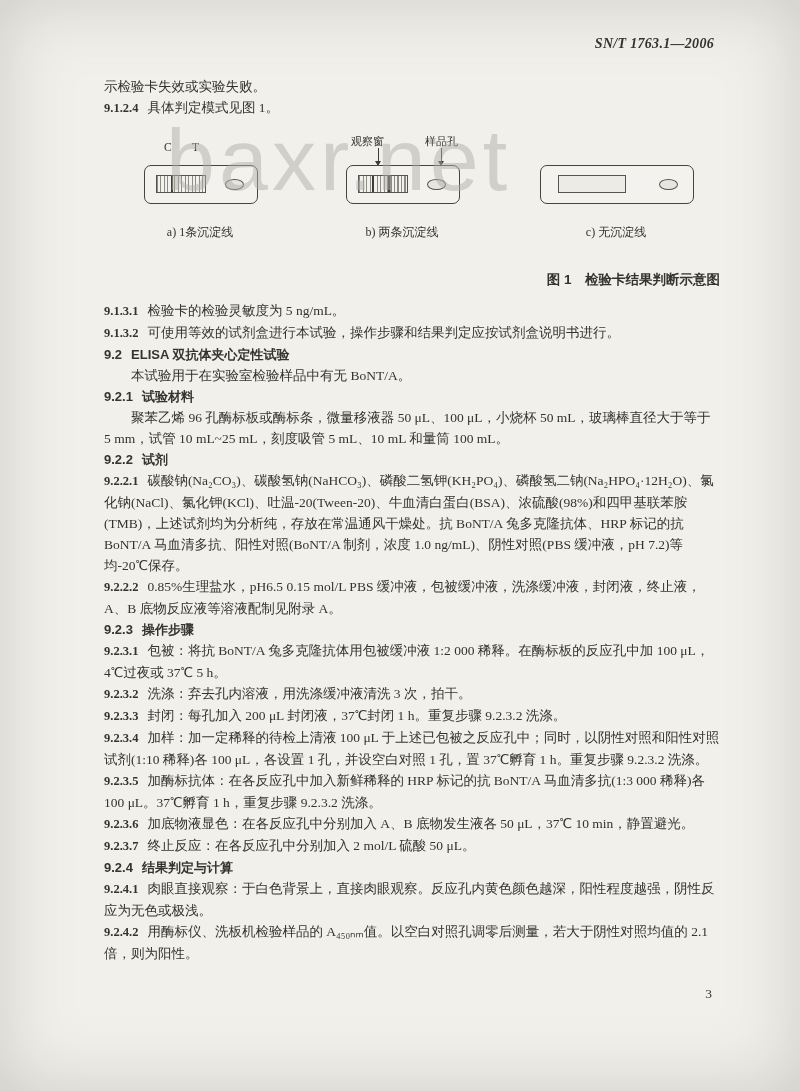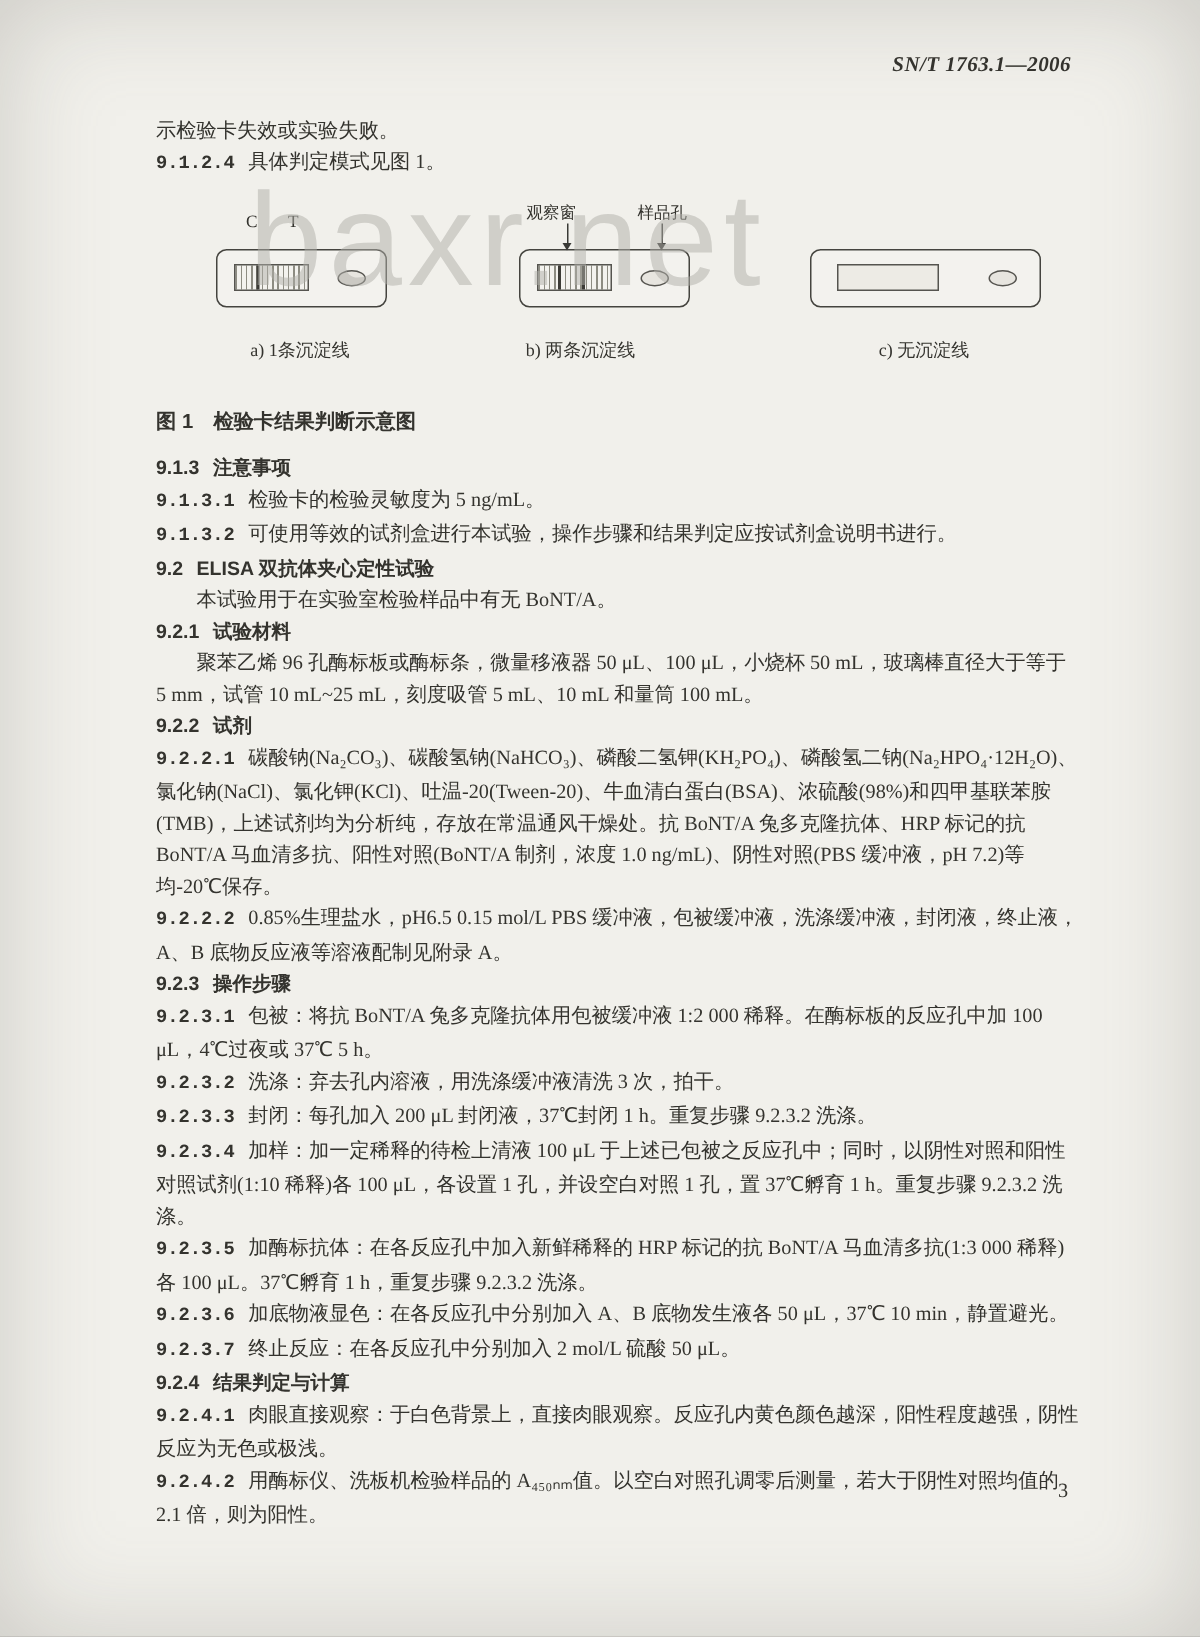--- a/index.html
+++ b/index.html
@@ -3,21 +3,21 @@
 <meta charset="utf-8">
 <style>
   html,body{margin:0;padding:0;}
   body{background:#8e8d8a;font-family:"Liberation Serif",serif;}
   .page{position:relative;width:800px;height:1091px;margin:0 auto;background:#f1f0eb;color:#34332e;overflow:hidden;box-shadow:inset 0 0 70px rgba(110,108,100,.28);}
   .doc-number{position:absolute;top:36px;right:86px;font-size:14px;font-weight:bold;font-style:italic;letter-spacing:.3px;}
   .page-number{position:absolute;top:986px;right:88px;font-size:13.5px;}
   .watermark{position:absolute;left:166px;top:116px;font-family:"Liberation Sans",sans-serif;font-weight:normal;font-size:88px;line-height:1;letter-spacing:4px;color:#b0afa9;opacity:.5;z-index:6;pointer-events:none;}
   .content{position:absolute;left:104px;top:76px;width:616px;font-size:13.5px;line-height:21px;z-index:2;}
   .content p{margin:0;}
-  p.clause .num{font-family:Liberation Mono, monospace;font-weight:bold;font-size:12.5px;margin-right:9px;}
+  p.clause .num{font-family:Liberation Serif, serif;font-weight:bold;font-size:12.5px;margin-right:9px;}
   p.heading{font-family:"Liberation Sans",sans-serif;font-weight:bold;font-size:13px;}
   p.heading .num{margin-right:9px;}
   p.body-indent{text-indent:2em;}
   
   .figure{position:relative;height:108px;margin:16px 0 0;}
   .card{position:absolute;top:30px;height:37px;border:1.5px solid #45443f;border-radius:7px;background:#f3f2ee;}
   .card-a{left:40px;width:112px;}
   .card-b{left:242px;width:112px;}
   .card-c{left:436px;width:152px;}
   .window{position:absolute;left:11px;top:9px;width:48px;height:16px;border:1px solid #55544f;}
@@ -26,23 +26,23 @@
   .plain{background:#edebe5;}
   .precip-line{position:absolute;top:0;bottom:0;width:2px;background:#3c3b36;}
   .hole{position:absolute;right:13px;top:13px;width:17px;height:9px;border:1px solid #55544f;border-radius:50%;background:#e7e5df;}
   .card-c .hole{right:15px;}
   .ct-label{position:absolute;top:7px;font-size:11.5px;line-height:1;z-index:3;}
   .ann-label{position:absolute;top:0;font-size:11px;line-height:1.1;z-index:3;}
   .arrow{position:absolute;width:1px;background:#3a3a36;z-index:3;}
   .arrow::after{content:"";position:absolute;bottom:-4px;left:-3px;border:3.5px solid transparent;border-top:5px solid #3a3a36;border-bottom:none;}
   .subcap{position:absolute;top:87px;font-size:12px;text-align:center;}
   .subcap-a{left:30px;width:132px;}
-  .subcap-b{left:217px;width:132px;}
+  .subcap-b{left:232px;width:132px;}
   .subcap-c{left:436px;width:152px;}
-  .figcaption{text-align:left;font-family:"Liberation Sans",sans-serif;font-weight:bold;font-size:13.5px;margin:26px 0 10px !important;}
+  .figcaption{text-align:right;font-family:"Liberation Sans",sans-serif;font-weight:bold;font-size:13.5px;margin:26px 0 10px !important;}
 </style>
 </head>
 <body>
 
 <div class="page">
 
   <div class="watermark">baxr.net</div>
 
   <div class="doc-number">SN/T 1763.1—2006</div>
 
@@ -80,21 +80,20 @@
       <div class="card card-c">
         <div class="window plain"></div>
         <div class="hole"></div>
       </div>
       <div class="subcap subcap-c">c) 无沉淀线</div>
 
     </div>
 
     <p class="figcaption">图 1　检验卡结果判断示意图</p>
 
-    <p class="heading"><span class="num">9.1.3</span><span>注意事项</span></p>
     <p class="clause"><span class="num">9.1.3.1</span><span>检验卡的检验灵敏度为 5 ng/mL。</span></p>
     <p class="clause"><span class="num">9.1.3.2</span><span>可使用等效的试剂盒进行本试验，操作步骤和结果判定应按试剂盒说明书进行。</span></p>
     <p class="heading"><span class="num">9.2</span><span>ELISA 双抗体夹心定性试验</span></p>
     <p class="body-indent"><span>本试验用于在实验室检验样品中有无 BoNT/A。</span></p>
     <p class="heading"><span class="num">9.2.1</span><span>试验材料</span></p>
     <p class="body-indent"><span>聚苯乙烯 96 孔酶标板或酶标条，微量移液器 50 μL、100 μL，小烧杯 50 mL，玻璃棒直径大于等于 5 mm，试管 10 mL~25 mL，刻度吸管 5 mL、10 mL 和量筒 100 mL。</span></p>
     <p class="heading"><span class="num">9.2.2</span><span>试剂</span></p>
     <p class="clause"><span class="num">9.2.2.1</span><span>碳酸钠(Na₂CO₃)、碳酸氢钠(NaHCO₃)、磷酸二氢钾(KH₂PO₄)、磷酸氢二钠(Na₂HPO₄·12H₂O)、氯化钠(NaCl)、氯化钾(KCl)、吐温-20(Tween-20)、牛血清白蛋白(BSA)、浓硫酸(98%)和四甲基联苯胺(TMB)，上述试剂均为分析纯，存放在常温通风干燥处。抗 BoNT/A 兔多克隆抗体、HRP 标记的抗 BoNT/A 马血清多抗、阳性对照(BoNT/A 制剂，浓度 1.0 ng/mL)、阴性对照(PBS 缓冲液，pH 7.2)等均-20℃保存。</span></p>
     <p class="clause"><span class="num">9.2.2.2</span><span>0.85%生理盐水，pH6.5 0.15 mol/L PBS 缓冲液，包被缓冲液，洗涤缓冲液，封闭液，终止液，A、B 底物反应液等溶液配制见附录 A。</span></p>
     <p class="heading"><span class="num">9.2.3</span><span>操作步骤</span></p>

